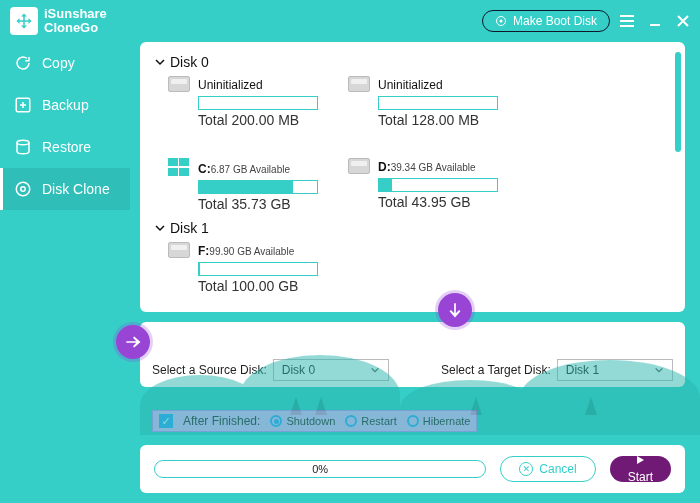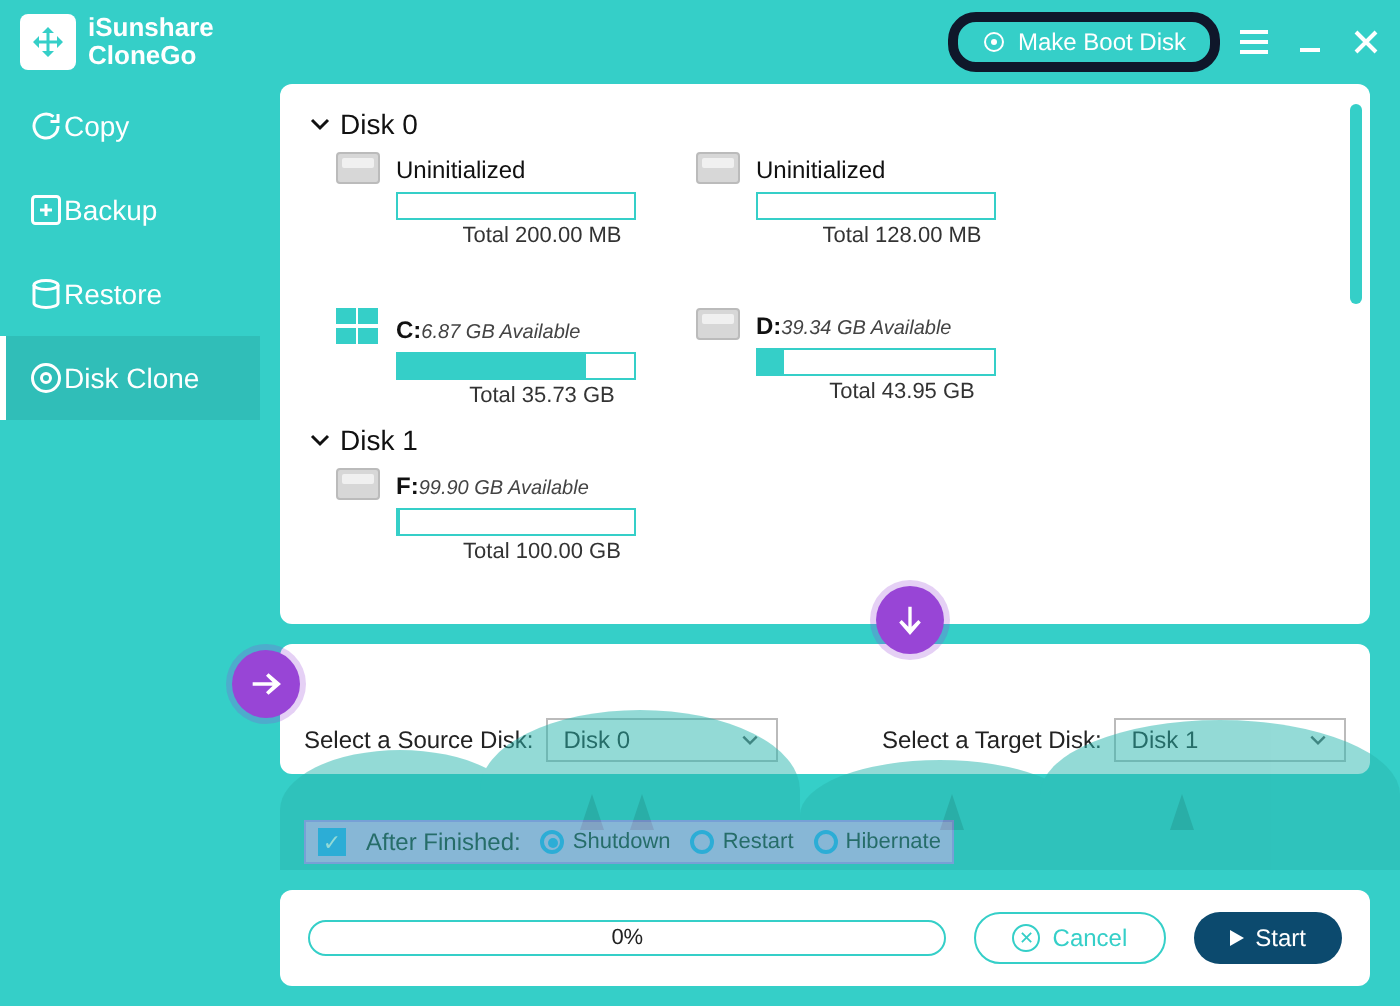--- a/index.html
+++ b/index.html
@@ -5,49 +5,49 @@
   * { box-sizing: border-box; font-family: Arial, sans-serif; }
   body { margin: 0; background: #fff; }
   .app { width: 700px; height: 503px; background: #35cfc8; position: relative; overflow: hidden; }
 
   
   .titlebar { height: 42px; display: flex; align-items: center; padding: 0 10px; color: #fff; }
   .logo-box { display: flex; align-items: center; gap: 6px; }
   .logo-icon { width: 28px; height: 28px; background: #fff; border-radius: 4px; display:flex; align-items:center; justify-content:center; color:#35cfc8; font-weight:bold; font-size:16px;}
   .logo-text { font-size: 13px; line-height: 14px; font-weight: 600; }
   .title-right { margin-left: auto; display: flex; align-items: center; gap: 10px; }
-  .boot-btn { border: 5px solid #0f172a; border-radius: 14px; padding: 3px 12px; font-size: 12px; color: #fff; display:flex; align-items:center; gap:6px; cursor:pointer;}
+  .boot-btn { border: 1px solid #0f172a; border-radius: 14px; padding: 3px 12px; font-size: 12px; color: #fff; display:flex; align-items:center; gap:6px; cursor:pointer;}
   .win-btns { display:flex; gap:14px; align-items:center; }
   .win-btn { width:14px; height:14px; display:flex; align-items:center; justify-content:center; cursor:pointer; color:#fff;}
   .menu-icon svg, .min-icon svg, .close-icon svg { display:block; }
 
   
   .sidebar { position: absolute; left: 0; top: 42px; width: 130px; height: 210px; }
-  .side-item { height: 42px; display: flex; align-items: center; padding: 0 14px; color: #fff; font-size: 14px; cursor:pointer; position:relative;text-align:right;}
+  .side-item { height: 42px; display: flex; align-items: center; gap: 10px; padding: 0 14px; color: #fff; font-size: 14px; cursor:pointer; position:relative;text-align:right;}
   .side-item .icon { width: 18px; height: 18px; display:flex; align-items:center; justify-content:center; }
   .side-item.active { background: rgba(0,0,0,0.08); }
   .side-item.active::before { content:""; position:absolute; left:0; top:0; bottom:0; width:3px; background:#fff; }
 
   
   .main { position:absolute; left:140px; top:42px; right:15px; height:270px; background:#fff; border-radius:6px; padding:10px 14px; overflow:hidden;}
   .main::after{ content:""; position:absolute; right:4px; top:10px; width:6px; height:100px; background:#35cfc8; border-radius:3px;}
   .disk-header { display:flex; align-items:center; gap:4px; font-size:14px; color:#111; margin:2px 0 6px 0;}
   .chevron { display:inline-block; }
   .parts { display:flex; flex-wrap:wrap; gap:30px 20px; padding-left:14px; margin-bottom:8px;}
-  .part { width:160px;text-align:center; }
+  .part { width:160px; }
   .part-top { display:flex; align-items:flex-end; gap:8px;}
   .disk-ico { width:22px; height:16px; background:#d7d7d7; border:1px solid #bbb; border-radius:2px; position:relative;}
   .disk-ico::after{content:"";position:absolute;left:2px;right:2px;top:2px;height:5px;background:#f0f0f0;border-radius:1px;}
   .os-ico { width:22px; height:18px; display:flex; flex-wrap:wrap; gap:1px; }
   .os-ico span{width:10px;height:8px;background:#35cfc8;}
   .plabel { font-size:12px; color:#111; }
-  .plabel .avail{ font-size:10px; color:#444;font-style:italic; }
+  .plabel .avail{ font-size:10px; color:#444; }
   .bar { margin:4px 0 2px 30px; width:120px; height:14px; border:1px solid #35cfc8; background:#fff; position:relative;}
   .bar-fill{ position:absolute; left:0; top:0; bottom:0; background:#35cfc8;}
-  .total { margin-left:46px; font-size:11px; color:#333;}
+  .total { margin-left:30px; font-size:14px; color:#333;}
 
   
   .controls { position:absolute; left:140px; top:322px; right:15px; height:65px; background:#fff; border-radius:6px; padding:8px 12px; }
   .row { display:flex; align-items:center; gap:10px; font-size:12px; color:#222;margin-top:29px; }
   .row1 { margin-bottom:8px; gap:6px;}
   .sel-label { white-space:nowrap; }
   .combo { flex:1; max-width:128px; height:22px; border:1px solid #bbb; display:flex; align-items:center; justify-content:space-between; padding:0 8px; font-size:12px; background:#fff; cursor:pointer;}
   .spacer { width:40px; }
   .after-row { background:#e6b8ff; border:1px solid #c68aff; padding:3px 6px; display:inline-flex; align-items:center; gap:10px;}
   .chk { width:14px; height:14px; background:#2fa3ff; display:inline-flex; align-items:center; justify-content:center; color:#fff; font-size:11px;}
@@ -69,21 +69,21 @@
   .hill.c{left:260px;width:140px;height:55px;background:#2ab7af;}
   .hill.d{left:380px;width:180px;height:75px;background:#2ab7af;}
   .tree{position:absolute;bottom:20px;width:0;height:0;border-left:6px solid transparent;border-right:6px solid transparent;border-bottom:18px solid #1e8f88;}
   .tree.t1{left:150px;} .tree.t2{left:175px;} .tree.t3{left:330px;} .tree.t4{left:445px;}
 
   
   .footer{ position:absolute; left:140px; right:15px; bottom:10px; height:48px; background:#fff; border-radius:6px; display:flex; align-items:center; padding:0 14px; gap:14px;}
   .prog{ flex:1; height:18px; border:1px solid #35cfc8; border-radius:9px; position:relative; display:flex; align-items:center; justify-content:center; font-size:11px; color:#222;}
   .fbtn{ height:26px; border-radius:13px; padding:0 18px; display:flex; align-items:center; gap:6px; font-size:12px; cursor:pointer;}
   .cancel{ border:1px solid #35cfc8; color:#35cfc8; background:#fff;}
-  .start{ background:#0c4a6e; color:#fff;}
+  .start{ background:#701a75; color:#fff;flex-direction:column;}
   .ficon{width:14px;height:14px;border:1.5px solid currentColor;border-radius:50%;display:inline-flex;align-items:center;justify-content:center;font-size:9px;}
   .play{width:0;height:0;border-left:7px solid #fff;border-top:4px solid transparent;border-bottom:4px solid transparent;}
 
   svg { display:block; }
 </style>
 </head>
 <body>
 
 <div class="app">
 

